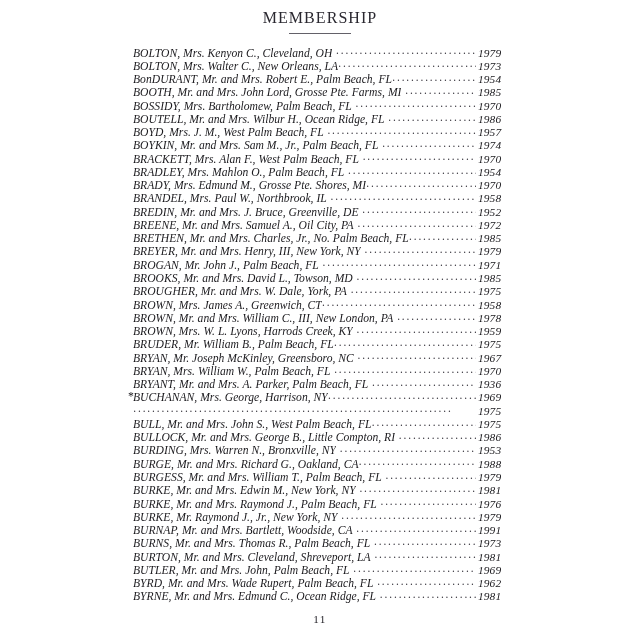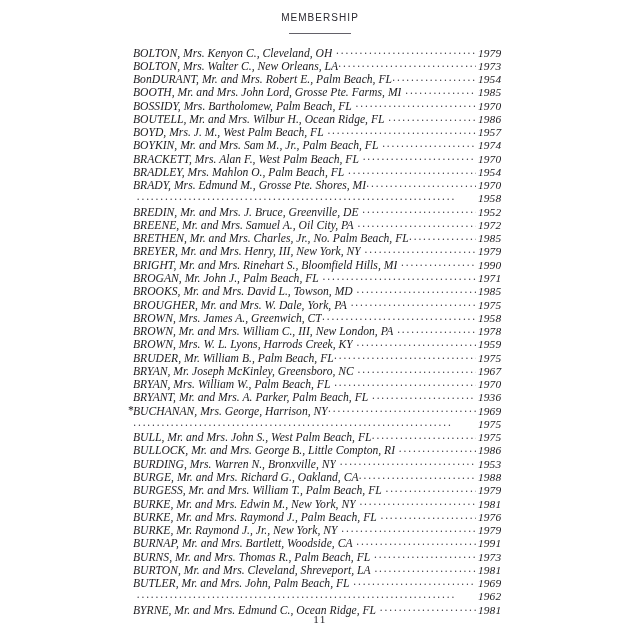--- a/index.html
+++ b/index.html
@@ -26,25 +26,25 @@
 
   
   .header {
     position: absolute;
     top: 11px;
     left: 0;
     width: 640px;
     text-align: center;
   }
   .header-title {
-    font-size: 10px;
+    font-size: 16px;
     letter-spacing: 1.05px;
     color: #2a2830;
     line-height: 13px;
-    font-family: Liberation Sans, sans-serif;
+    font-family: Liberation Serif, serif;
   }
   .header-rule {
     width: 62px;
     height: 1px;
     margin: 9px auto 0 auto;
     background: #56545c;
     opacity: .92;
   }
 
   
@@ -212,20 +212,21 @@
       </div>
       <div class="entry tight">
         <div class="entry-inner">
           <span class="entry-name">BRADY, Mrs. Edmund M., Grosse Pte. Shores, MI</span>
           <span class="entry-leader"></span>
           <span class="entry-year">1970</span>
         </div>
       </div>
       <div class="entry">
         <div class="entry-inner">
+          <span class="entry-name">BRANDEL, Mrs. Paul W., Northbrook, IL</span>
           <span class="entry-leader"></span>
           <span class="entry-year">1958</span>
         </div>
       </div>
       <div class="entry">
         <div class="entry-inner">
           <span class="entry-name">BREDIN, Mr. and Mrs. J. Bruce, Greenville, DE</span>
           <span class="entry-leader"></span>
           <span class="entry-year">1952</span>
         </div>
@@ -242,27 +243,20 @@
           <span class="entry-name">BRETHEN, Mr. and Mrs. Charles, Jr., No. Palm Beach, FL</span>
           <span class="entry-leader"></span>
           <span class="entry-year">1985</span>
         </div>
       </div>
       <div class="entry">
         <div class="entry-inner">
           <span class="entry-name">BREYER, Mr. and Mrs. Henry, III, New York, NY</span>
           <span class="entry-leader"></span>
           <span class="entry-year">1979</span>
-        </div>
-      </div>
-      <div class="entry">
-        <div class="entry-inner">
-          <span class="entry-name">BRIGHT, Mr. and Mrs. Rinehart S., Bloomfield Hills, MI</span>
-          <span class="entry-leader"></span>
-          <span class="entry-year">1990</span>
         </div>
       </div>
       <div class="entry">
         <div class="entry-inner">
           <span class="entry-name">BROGAN, Mr. John J., Palm Beach, FL</span>
           <span class="entry-leader"></span>
           <span class="entry-year">1971</span>
         </div>
       </div>
       <div class="entry">
@@ -421,20 +415,21 @@
       </div>
       <div class="entry">
         <div class="entry-inner">
           <span class="entry-name">BUTLER, Mr. and Mrs. John, Palm Beach, FL</span>
           <span class="entry-leader"></span>
           <span class="entry-year">1969</span>
         </div>
       </div>
       <div class="entry">
         <div class="entry-inner">
+          <span class="entry-name">BYRD, Mr. and Mrs. Wade Rupert, Palm Beach, FL</span>
           <span class="entry-leader"></span>
           <span class="entry-year">1962</span>
         </div>
       </div>
       <div class="entry">
         <div class="entry-inner">
           <span class="entry-name">BYRNE, Mr. and Mrs. Edmund C., Ocean Ridge, FL</span>
           <span class="entry-leader"></span>
           <span class="entry-year">1981</span>
         </div>

